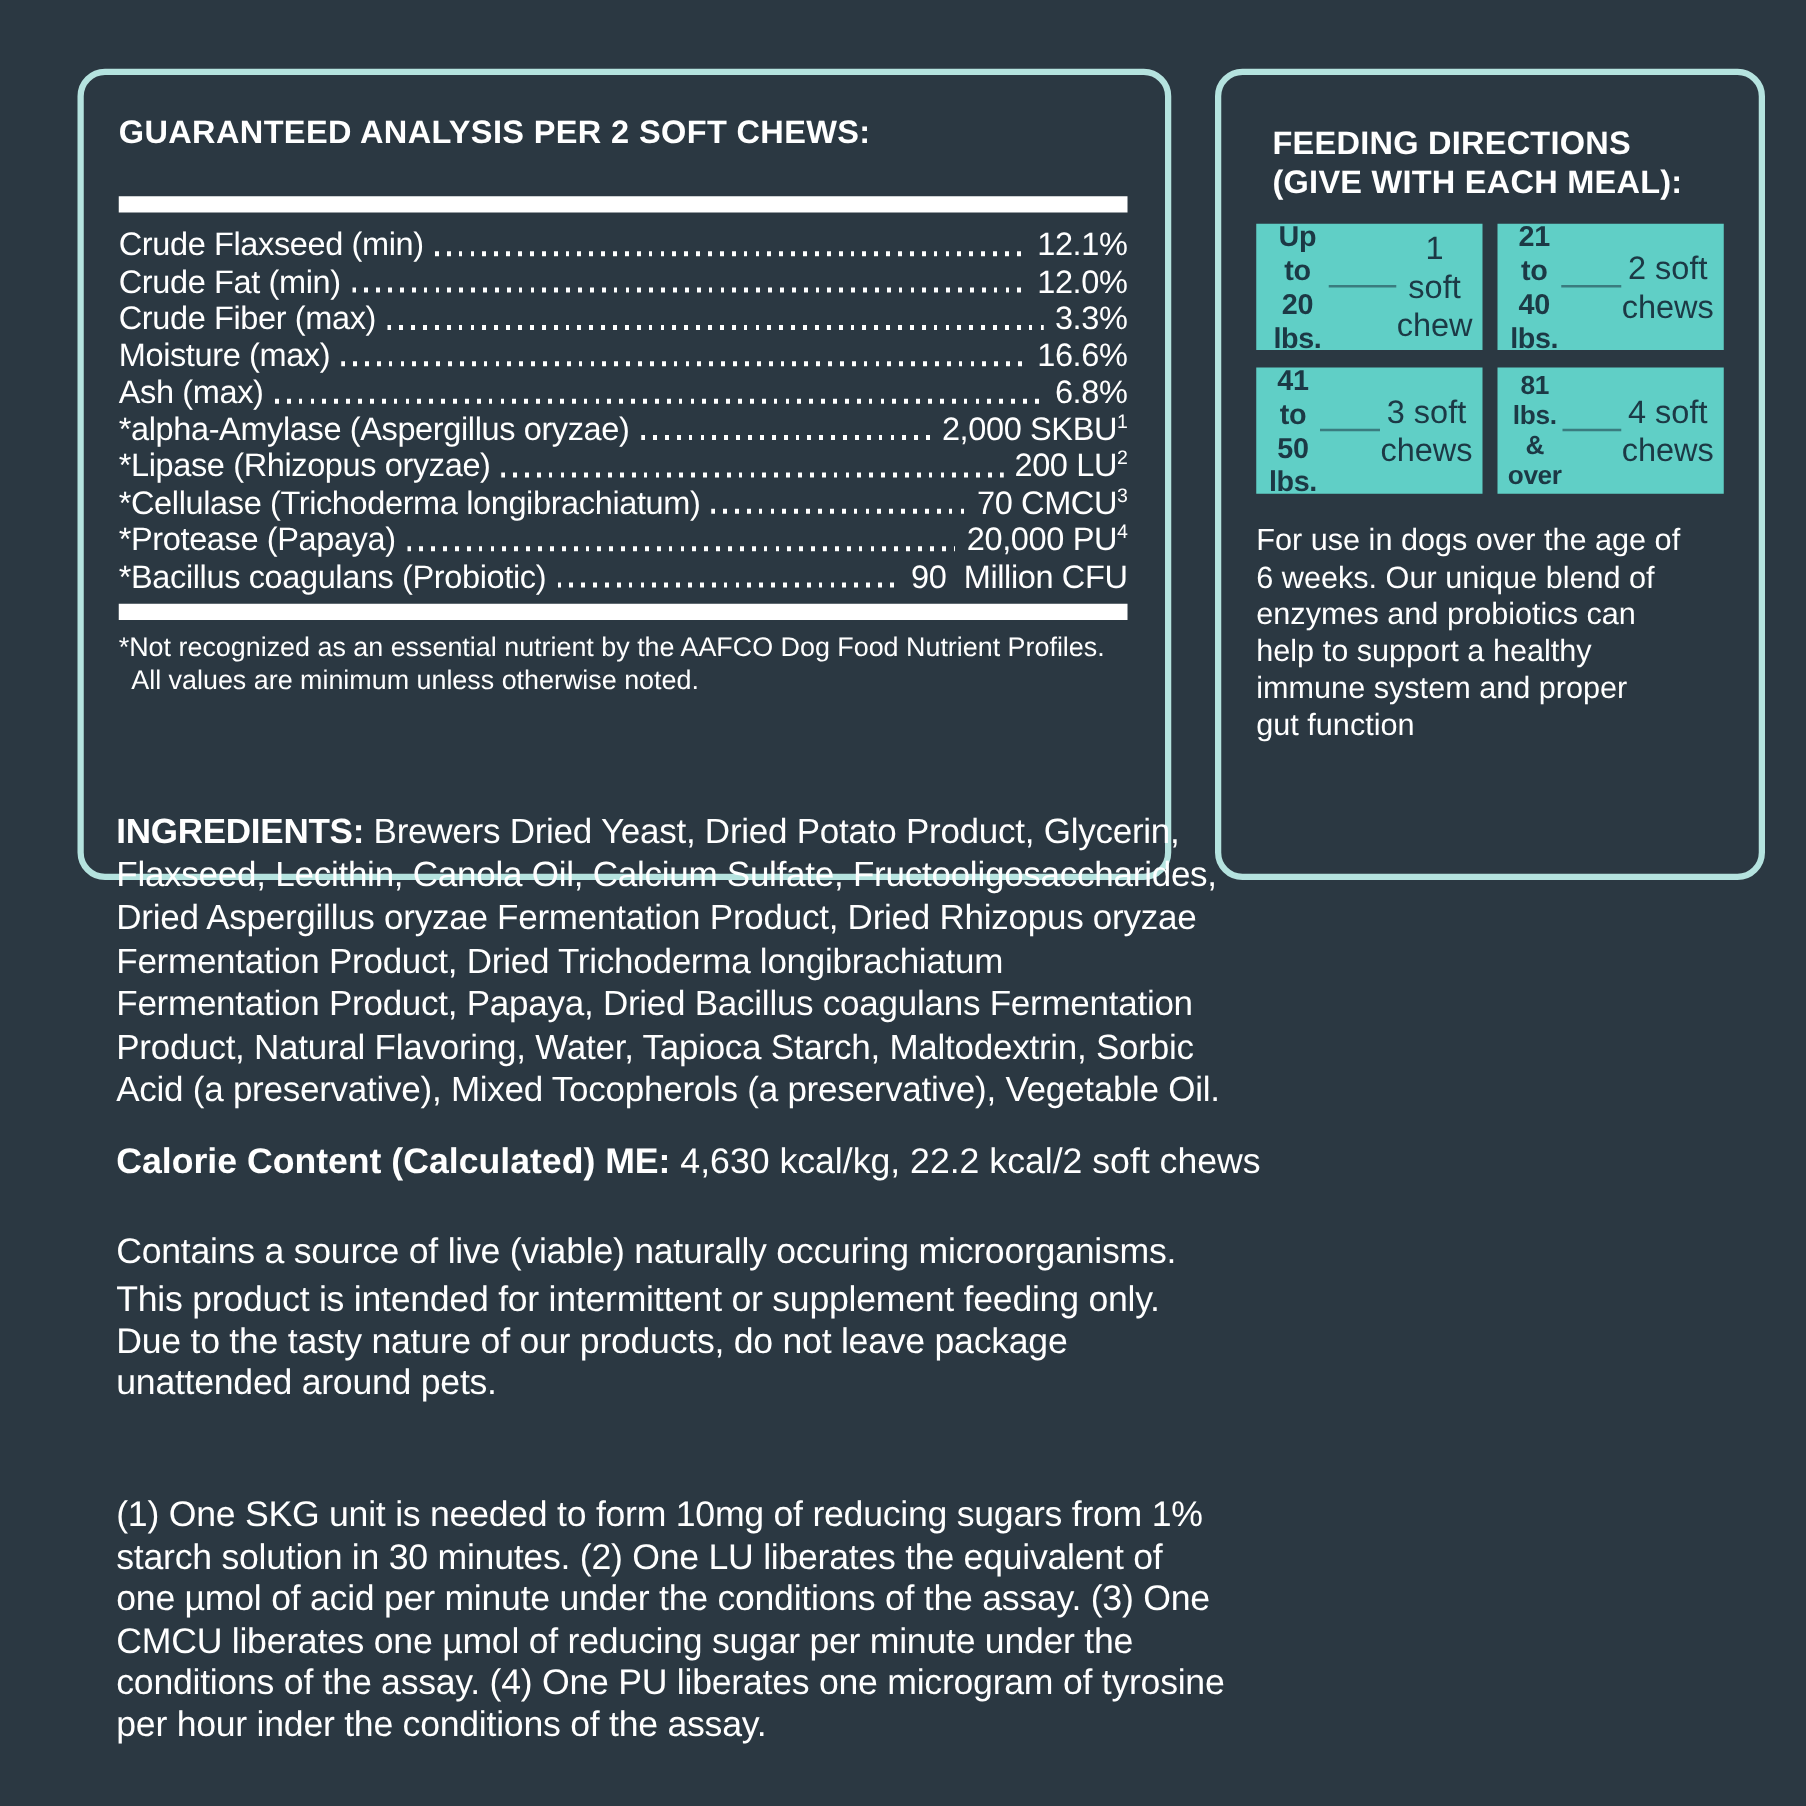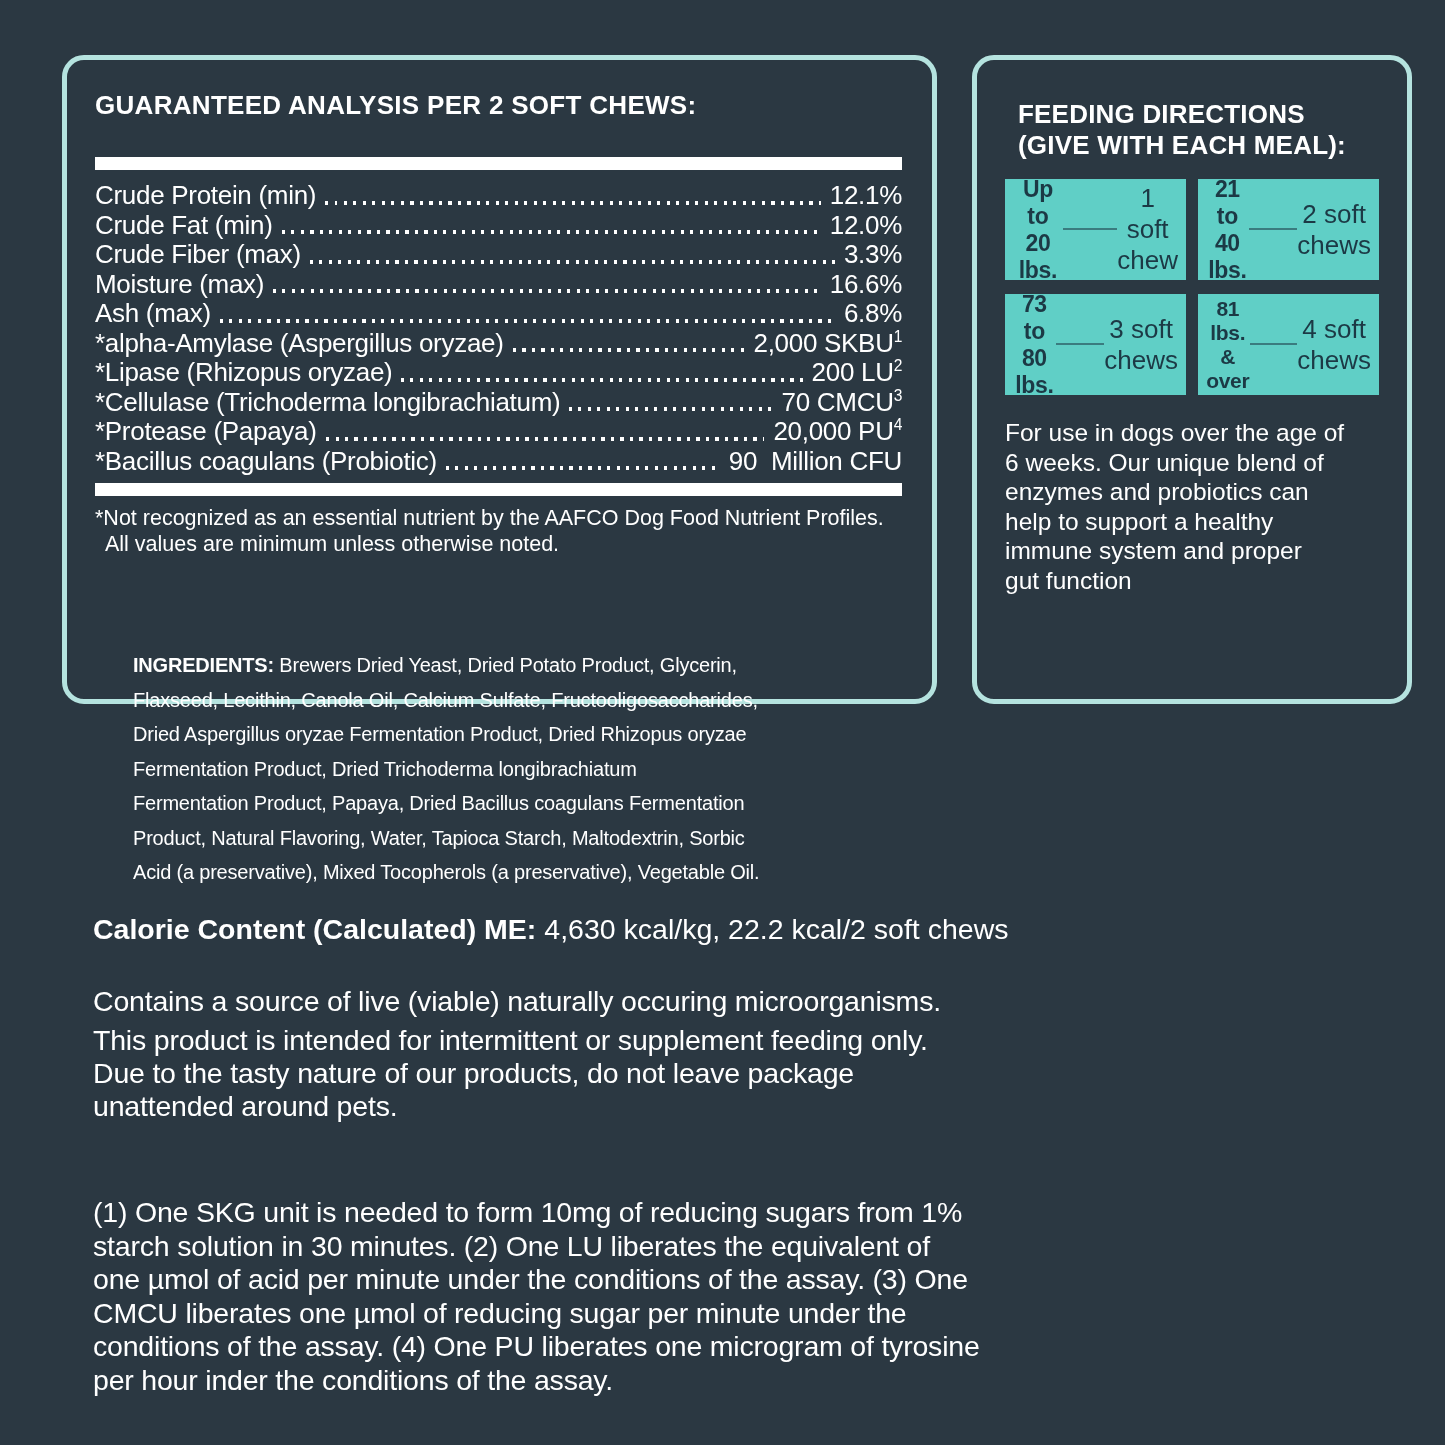--- a/index.html
+++ b/index.html
@@ -32,39 +32,39 @@
   .fd-box{height:101px;background:#60cfc6;color:#1c3945;display:flex;
           align-items:center;justify-content:center;padding:4px 8px;box-sizing:border-box;text-align:center;}
   .fd-box .range{font-size:23px;font-weight:bold;letter-spacing:-.3px;}
   .fd-box:nth-child(4) .range{font-size:21px;}
   .fd-box .divider{width:88%;height:2px;background:rgba(28,57,69,.55);margin:8px 0 9px;}
   .fd-box .amount{font-size:26px;}
   .fd-note{margin:23px 0 0;font-size:24.5px;line-height:29.5px;white-space:pre-line;}
 
   
   .textblock{position:absolute;left:93px;margin:0;white-space:pre-line;}
-  .ingredients{top:648px;font-size:20px;line-height:34.5px;letter-spacing:-.2px;margin-left:40px;}
+  .ingredients{top:648px;font-size:28px;line-height:34.5px;letter-spacing:-.2px;}
   .calorie{top:913px;font-size:28.5px;}
   .para{font-size:28.5px;}
   .contains{top:985px;letter-spacing:-.2px;}
   .feeding-notice{top:1024px;line-height:33px;letter-spacing:-.2px;}
   .unit-defs{top:1196px;line-height:33.5px;letter-spacing:-.2px;}
   b{font-weight:bold;}
 </style>
 </head>
 <body>
 
 <div class="canvas">
 
   <section class="panel ga">
     <h2 class="ga-title">GUARANTEED ANALYSIS PER 2 SOFT CHEWS:</h2>
     <div class="bar bar1"></div>
     <div class="rows" id="ga-rows">
         <div class="row">
-          <span class="label">Crude Protein (min)</span>
+          <span class="label">Crude Flaxseed (min)</span>
           <span class="dots"></span>
           <span class="val">12.1%</span>
         </div>
         <div class="row">
           <span class="label">Crude Fat (min)</span>
           <span class="dots"></span>
           <span class="val">12.0%</span>
         </div>
         <div class="row">
           <span class="label">Crude Fiber (max)</span>
@@ -122,21 +122,21 @@
           <div class="range">Up to 20 lbs.</div>
           <div class="divider"></div>
           <div class="amount">1 soft chew</div>
         </div>
         <div class="fd-box">
           <div class="range">21 to 40 lbs.</div>
           <div class="divider"></div>
           <div class="amount">2 soft chews</div>
         </div>
         <div class="fd-box">
-          <div class="range">73 to 80 lbs.</div>
+          <div class="range">41 to 50 lbs.</div>
           <div class="divider"></div>
           <div class="amount">3 soft chews</div>
         </div>
         <div class="fd-box">
           <div class="range">81 lbs. &amp; over</div>
           <div class="divider"></div>
           <div class="amount">4 soft chews</div>
         </div>
       </div>
     <p class="fd-note">For use in dogs over the age of

